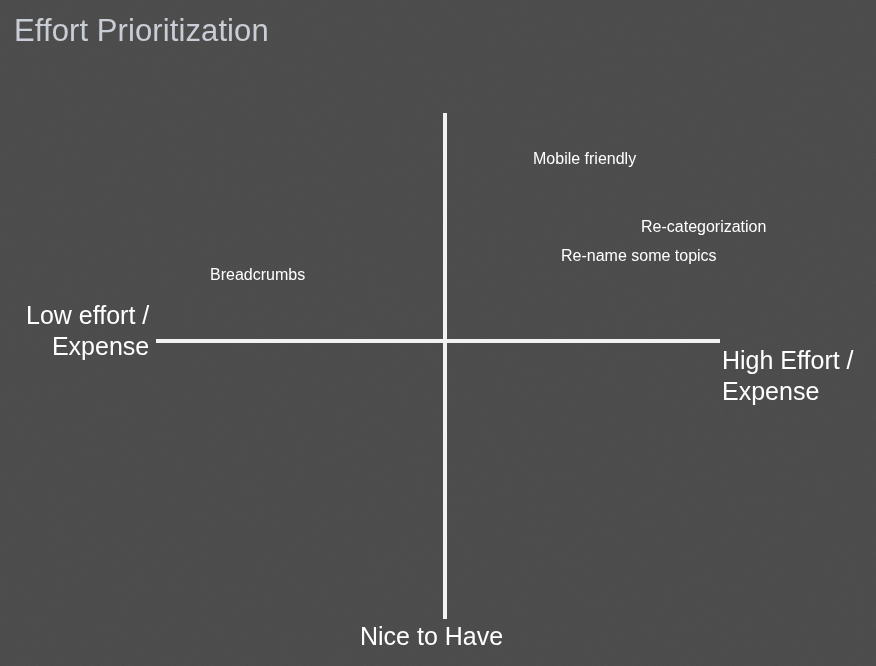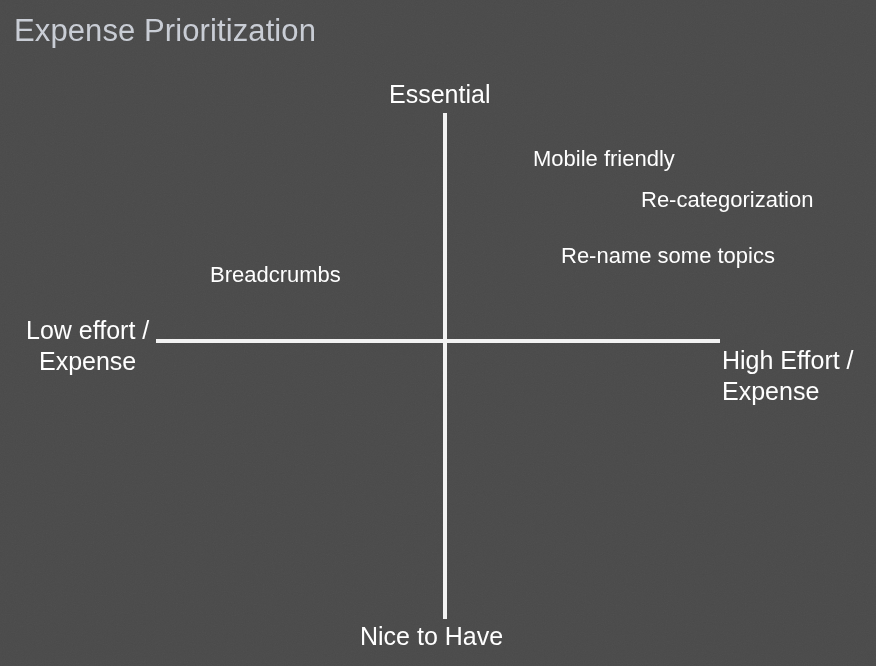--- a/index.html
+++ b/index.html
@@ -68,65 +68,64 @@
     top: 79px;
     font-size: 25px;
   }
   #label-nice-to-have {
     left: 360px;
     top: 621px;
     font-size: 25px;
   }
   #label-low-effort {
     left: 26px;
-    top: 315px;
-    text-align: center;
+    top: 300px;
+    text-align: right;
   }
   #label-high-effort {
     left: 722px;
     top: 308px;
     text-align: left;
     margin-top: 37px;
   }
 
   
   .feature-item {
     position: absolute;
     color: #ffffff;
-    font-size: 22px;
+    font-size: 16px;
     line-height: 22px;
     white-space: nowrap;
   }
 </style>
 </head>
 <body>
 
 <div id="slide">
 
   <svg id="noise" xmlns="http://www.w3.org/2000/svg" width="876" height="666">
     <filter id="grain">
       <feTurbulence type="fractalNoise" baseFrequency="0.9" numOctaves="3" stitchTiles="stitch"></feTurbulence>
       <feColorMatrix type="saturate" values="0"></feColorMatrix>
       <feComponentTransfer>
           <feFuncA type="linear" slope="0.22"></feFuncA>
         </feComponentTransfer>
     </filter>
     <rect width="876" height="666" filter="url(#grain)"></rect>
   </svg>
 
-  <div id="title">Expense Prioritization</div>
+  <div id="title">Effort Prioritization</div>
 
   <div class="axis" id="axis-vertical"></div>
   <div class="axis" id="axis-horizontal"></div>
 
-  <div class="axis-label" id="label-essential">Essential</div>
   <div class="axis-label" id="label-nice-to-have">Nice to Have</div>
   <div class="axis-label" id="label-low-effort">Low effort /
 Expense</div>
   <div class="axis-label" id="label-high-effort">High Effort /
 Expense</div>
 
   <div class="feature-item" style="left: 533px; top: 148px;">Mobile friendly</div>
-  <div class="feature-item" style="left: 641px; top: 189px;">Re-categorization</div>
+  <div class="feature-item" style="left: 641px; top: 216px;">Re-categorization</div>
   <div class="feature-item" style="left: 561px; top: 245px;">Re-name some topics</div>
   <div class="feature-item" style="left: 210px; top: 264px;">Breadcrumbs</div>
 
 </div>
 
 </body></html>

